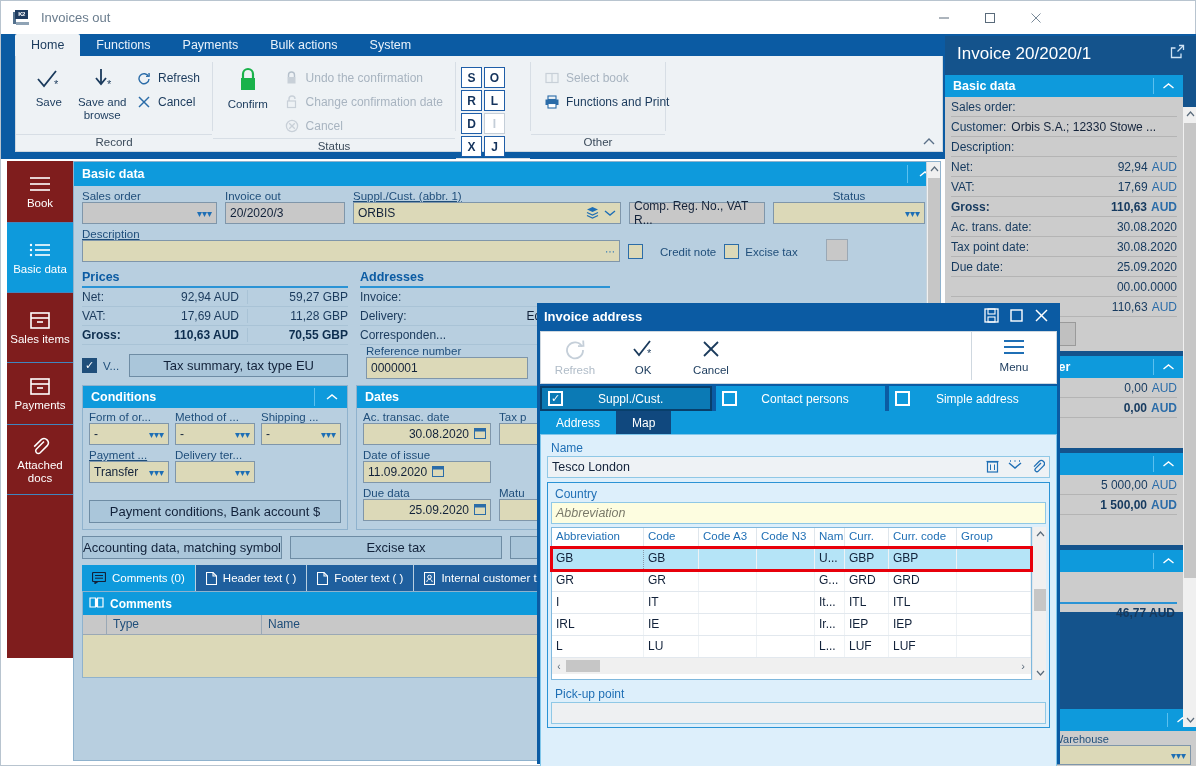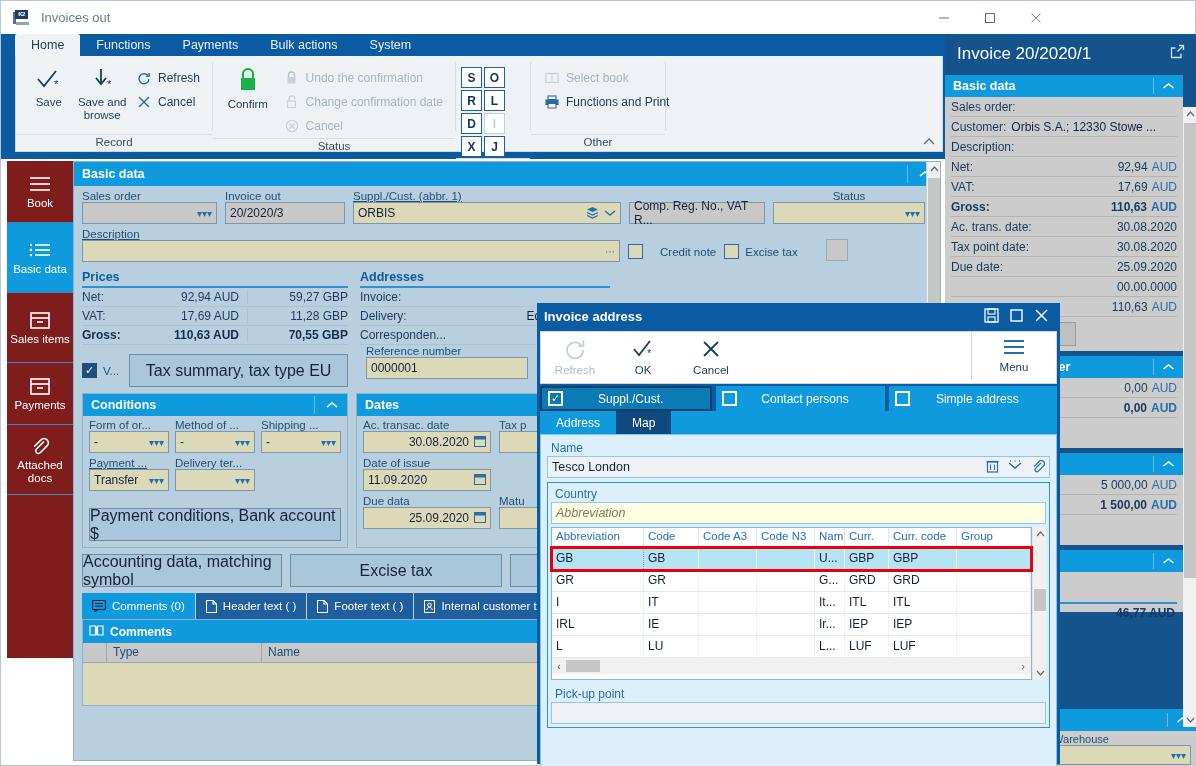--- a/index.html
+++ b/index.html
@@ -51,21 +51,21 @@
 
   
   .main{position:absolute;left:72px;top:160px;width:868px;height:600px;background:#b8cfe0;border:1px solid #8fb2cd;overflow:hidden;}
   .panel-hdr{height:24px;background:#0e9adc;color:#fff;font-weight:bold;font-size:12.5px;display:flex;align-items:center;padding:0 8px;}
   .panel-hdr .chev{margin-left:auto;border-left:1px solid #5cc0ef;padding-left:10px;height:18px;display:flex;align-items:center;}
   .lbl{font-size:11.5px;color:#1f4e7a;}
   .lbl.u{text-decoration:underline;}
   .fld{background:#dcd9b8;border:1px solid #7f96aa;height:22px;display:flex;align-items:center;padding:0 4px;font-size:12px;color:#12223a;}
   .fld.gray{background:#c8c8c8;}
   .drop{margin-left:auto;color:#1f6fb5;font-size:10px;}
-  .btnbox{background:#aac6da;border:1px solid #6e8ca4;height:33px;display:flex;align-items:center;justify-content:center;font-size:16px;color:#12223a;}
+  .btnbox{background:#aac6da;border:1px solid #6e8ca4;height:23px;display:flex;align-items:center;justify-content:center;font-size:13px;color:#12223a;}
   .chk{width:15px;height:15px;border:1.6px solid #2b6ca8;background:#dcd9b8;display:inline-block;}
   .chk.on{background:#1f4e7a;border-color:#1f4e7a;color:#fff;font-size:11px;text-align:center;line-height:12px;}
 
   .sub-hdr{font-weight:bold;color:#0b5ba3;font-size:12.5px;border-bottom:2px solid #2a93d5;padding-bottom:2px;}
   .kv{display:flex;height:19px;align-items:center;border-bottom:1px solid #a9c3d6;font-size:12px;}
 
   
   .btabs{display:flex;height:26px;}
   .btab{display:flex;align-items:center;padding:0 10px;background:#1f5f9e;color:#fff;font-size:11.5px;border-right:1px solid #b8cfe0;}
   .btab.active{background:#0e9adc;}
@@ -544,21 +544,21 @@
             <div class="fld" style="justify-content:flex-end">
               <span>30.08.2020</span>
               <span style="margin-left:5px">
                 <svg width="12" height="12" viewBox="0 0 12 12">
                     <rect x="0.5" y="1.5" width="11" height="10" fill="none" stroke="#2b6ca8" stroke-width="1"></rect>
                     <rect x="0.5" y="1.5" width="11" height="3" fill="#2b6ca8"></rect>
                   </svg>
               </span>
             </div>
             <div class="lbl" style="margin-top:4px">Date of issue</div>
-            <div class="fld" style="justify-content:space-between">
+            <div class="fld" style="justify-content:flex-start">
               <span>11.09.2020</span>
               <span style="margin-left:5px">
                 <svg width="12" height="12" viewBox="0 0 12 12">
                     <rect x="0.5" y="1.5" width="11" height="10" fill="none" stroke="#2b6ca8" stroke-width="1"></rect>
                     <rect x="0.5" y="1.5" width="11" height="3" fill="#2b6ca8"></rect>
                   </svg>
               </span>
             </div>
             <div class="lbl" style="margin-top:4px">Due data</div>
             <div class="fld" style="justify-content:flex-end">

